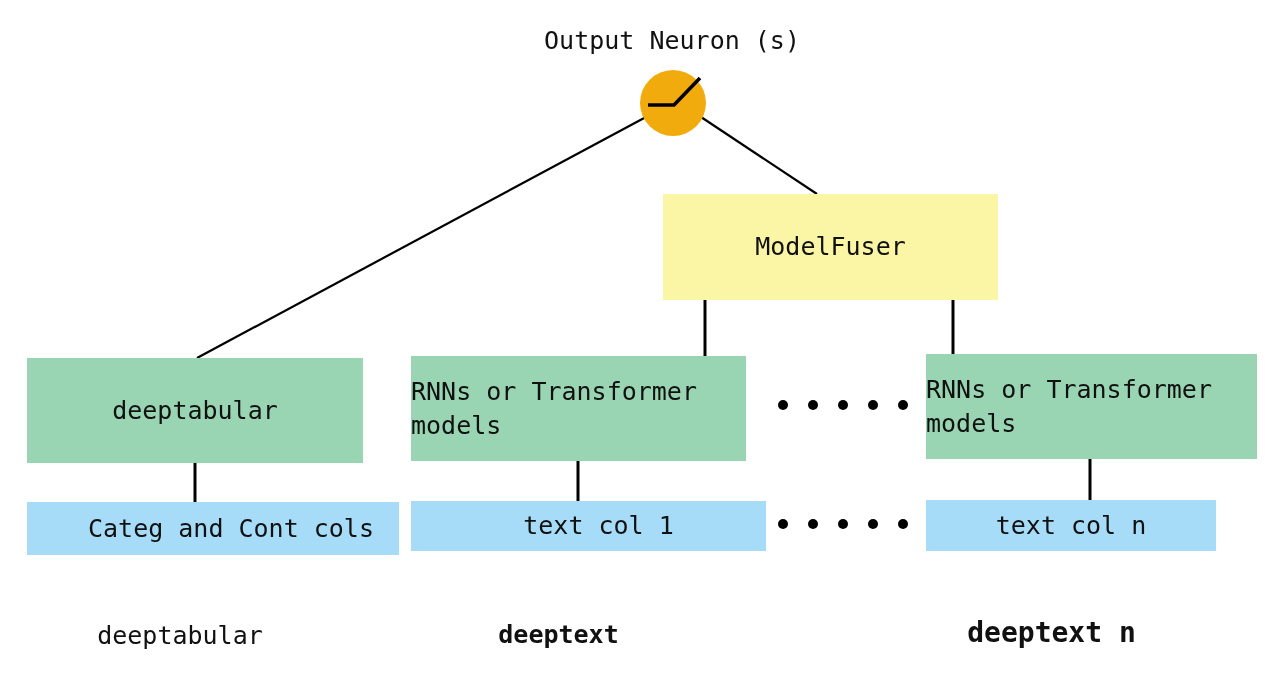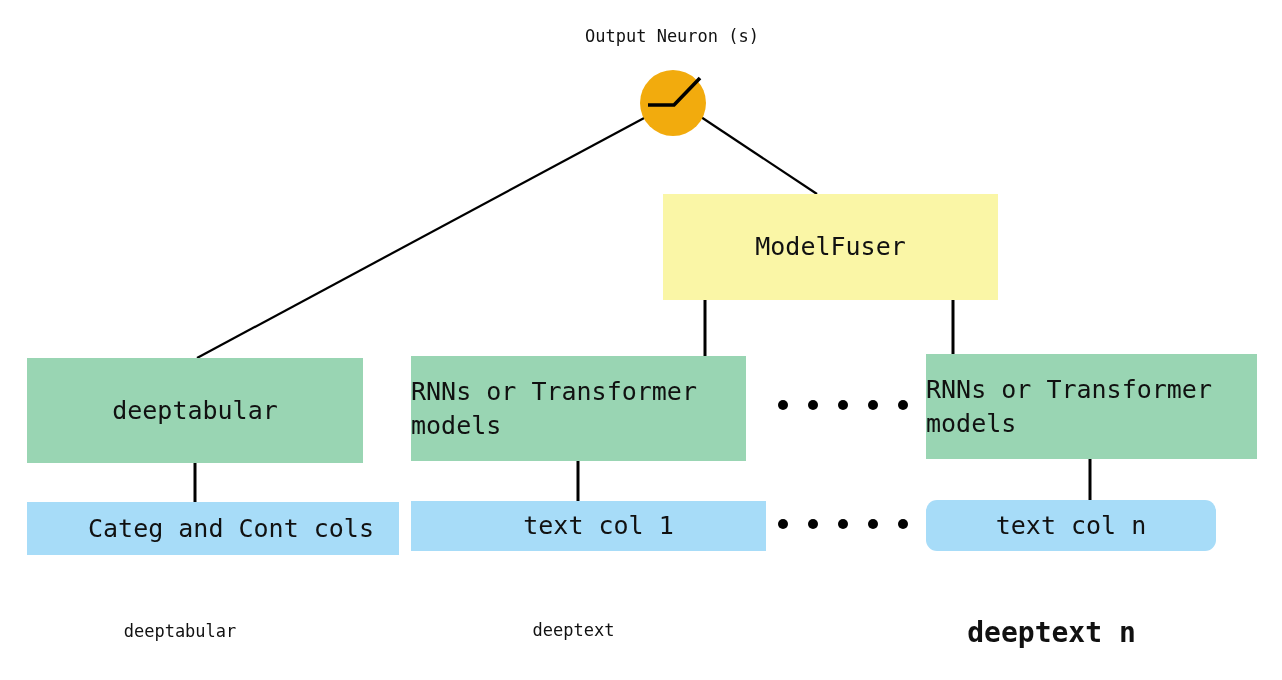--- a/index.html
+++ b/index.html
@@ -20,21 +20,21 @@
     position: absolute;
     left: 0;
     top: 0;
     width: 1282px;
     height: 680px;
     z-index: 0;
   }
   .label {
     position: absolute;
     text-align: center;
-    font-size: 17px;
+    font-size: 25px;
     font-weight: 500;
     letter-spacing: 0px;
     z-index: 1;
   }
   .box {
     position: absolute;
     display: flex;
     align-items: center;
     justify-content: center;
     text-align: left;
@@ -43,23 +43,23 @@
     line-height: 1.35;
     z-index: 1;
   }
   .title   { left: 372px; top: 26px;  width: 600px; }
   .fuser   { left: 663px; top: 194px; width: 335px; height: 106px; }
   .model-0 { left: 27px;  top: 358px; width: 336px; height: 105px; }
   .model-1 { left: 411px; top: 356px; width: 335px; height: 105px; }
   .model-2 { left: 926px; top: 354px; width: 331px; height: 105px; }
   .input-0 { left: 27px;  top: 502px; width: 336px; height: 53px; padding-left: 36px; }
   .input-1 { left: 411px; top: 501px; width: 335px; height: 50px; }
-  .input-2 { left: 926px; top: 500px; width: 290px; height: 51px; border-radius: 11px; }
+  .input-2 { left: 926px; top: 500px; width: 290px; height: 51px; }
   .caption-0 { left: 12px;  top: 621px; width: 336px; }
-  .caption-1 { left: 406px; top: 620px; width: 335px; }
+  .caption-1 { left: 391px; top: 620px; width: 335px; font-weight: bold; }
   .caption-2 { left: 886px; top: 616px; width: 331px; font-size: 28px; font-weight: bold; }
 </style>
 </head>
 <body>
 
 <div class="canvas">
 
   <svg class="lines" viewBox="0 0 1282 680" xmlns="http://www.w3.org/2000/svg">
 
     <line x1="646" y1="117" x2="197" y2="358" stroke="#000" stroke-width="2.2"></line>

